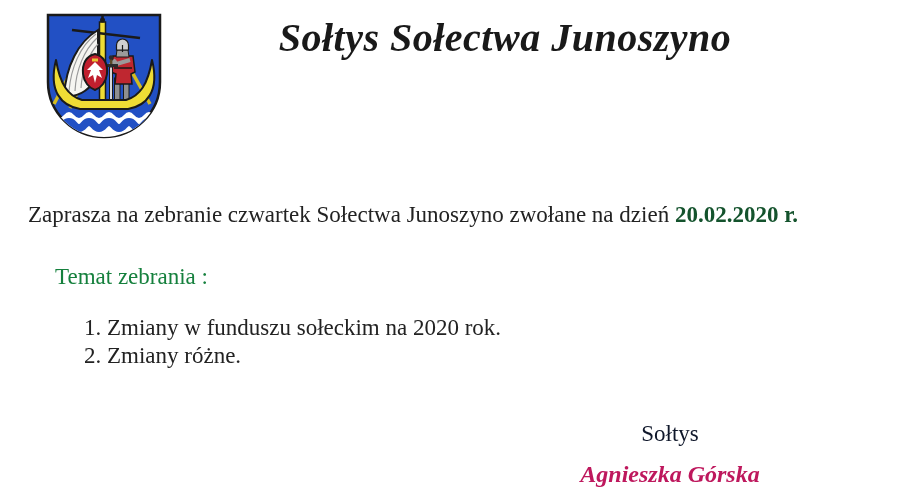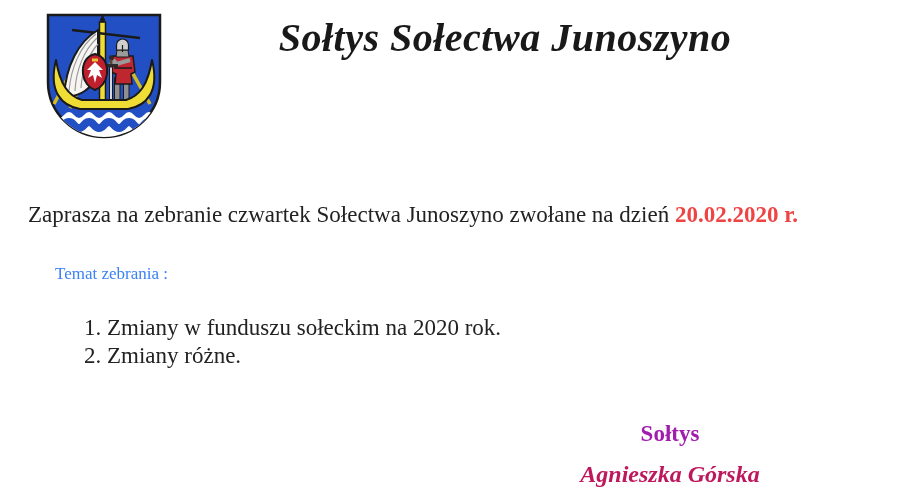--- a/index.html
+++ b/index.html
@@ -22,37 +22,37 @@
     letter-spacing:0.5px;
     color:#191919;
     font-style:italic;
   }
   .invite {
     position:absolute; left:28px; top:170px; width:862px;
     font-size:23px; line-height:43px;
     white-space:pre-wrap;
     color:#222;
   }
-  .invite b { color:#ef4444;margin-top:40px; }
+  .invite b { color:#14532d;margin-top:40px; }
   .agenda-heading {
     position:absolute; left:55px; top:264px;
-    font-size:17px; color:#3b82f6;
+    font-size:23px; color:#15803d;
   }
   .agenda-list {
     position:absolute; left:40px; top:302px;
     margin:12px; padding-left:55px;
     font-size:23px; line-height:28px;
     color:#222;
     list-style-type:decimal;
   }
   .signature {
     position:absolute; left:560px; top:421px; width:220px;
     text-align:center;
   }
-  .signature .role { font-size:23px; font-weight:bold; color:#a21caf; }
+  .signature .role { font-size:23px; font-weight:normal; color:#0f172a; }
   .signature .name { font-size:24px; font-weight:bold; color:#be185d; margin-top:14px;font-style:italic; }
 </style>
 </head>
 <body>
 
 <div class="coat-of-arms">
   <svg width="120" height="128" viewBox="0 0 120 128">
     <defs>
       <clipPath id="shieldClip">
         <path d="M4,3 L116,3 L116,70 A56,55 0 0 1 4,70 Z"></path>

